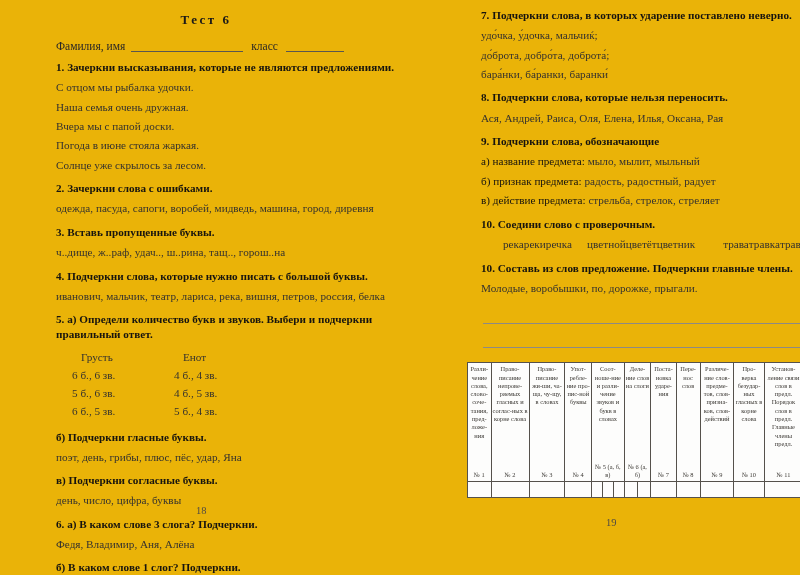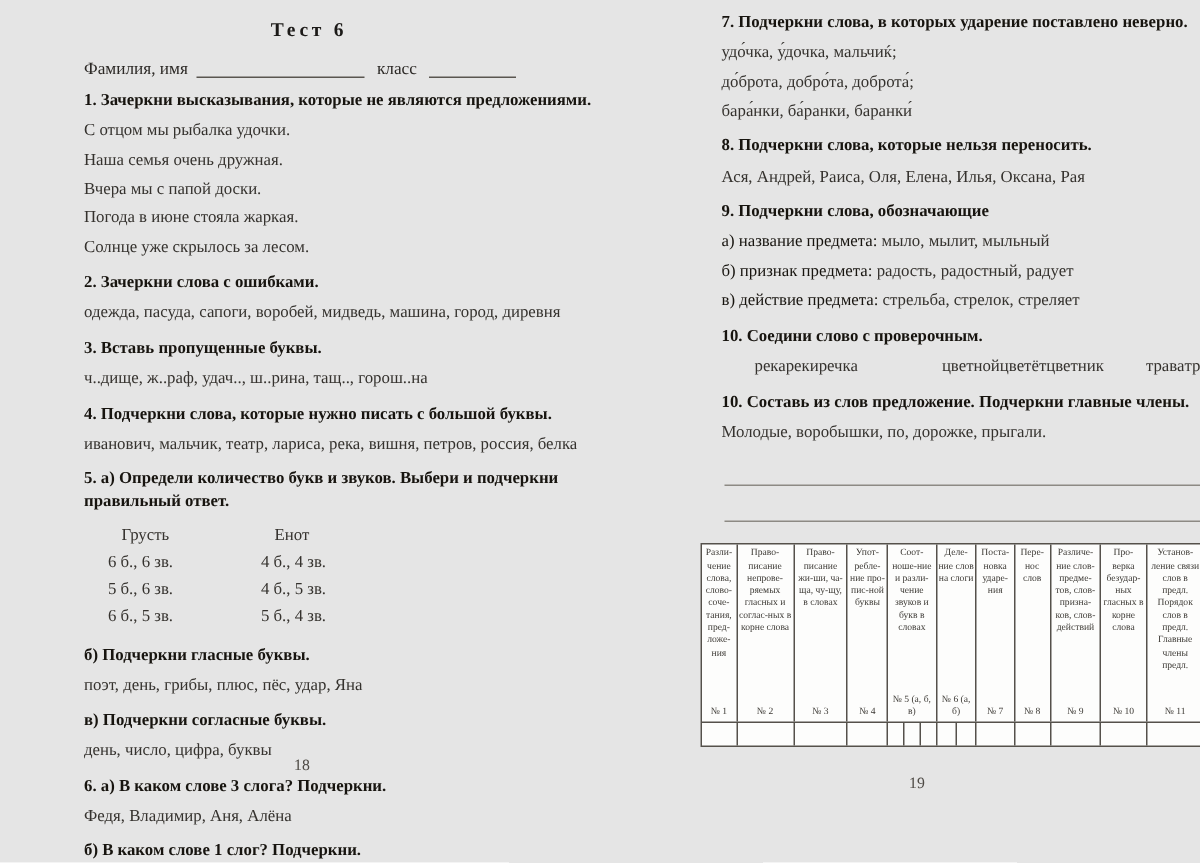--- a/index.html
+++ b/index.html
@@ -1,17 +1,17 @@
 <!DOCTYPE html>
 <html><head>
 <meta charset="utf-8">
 <style>
   html,body{margin:0;padding:0;background:#ffffff;}
   .sheet{
-    position:relative;width:800px;height:575px;background:#e5e5e5;
+    position:relative;width:800px;height:575px;background:#eab308;
     font-family:"Liberation Serif",serif;color:#33302d;overflow:hidden;
   }
   .page{position:absolute;top:0;box-sizing:border-box;}
   .page-left{left:56px;width:364px;padding-top:8px;}
   .page-right{left:467px;width:356px;}
   .page-right .txt{padding-left:14px;}
 
   .title{
     font-size:13px;font-weight:bold;letter-spacing:2.5px;color:#1c1a18;
     width:300px;text-align:center;margin:4px 0 12px 0;
@@ -31,21 +31,21 @@
   .q5grid .t{margin:2.5px 0;}
   .q5h{padding-left:9px;}
 
   .q9row .lbl{font-weight:normal;color:#17140f;}
 
   .q10rows{display:flex;margin:6px 0 2px 0;}
   .q10group{display:flex;flex-direction:row;}
   .q10group .gtop{text-align:center;font-size:11.2px;margin-bottom:3px;color:#35322e;}
   .q10group .gbot{display:flex;justify-content:space-between;font-size:11.2px;color:#35322e;}
   .g1{width:102px;margin-left:22px;}
-  .g2{width:112px;margin-left:56px;justify-content:flex-end;}
+  .g2{width:112px;margin-left:15px;justify-content:flex-end;}
   .g3{width:120px;margin-left:28px;}
 
   .wlines{margin:4px 14px 0 16px;}
   .wline{height:23px;border-bottom:1px solid #8d8a84;}
 
   .rtable{margin-top:14px;width:354px;border:1px solid #55514b;box-sizing:border-box;
           display:flex;flex-direction:column;background:#fdfdfc;}
   .rt-head{display:flex;height:118px;}
   .rt-cell{
     border-left:1px solid #55514b;box-sizing:border-box;

